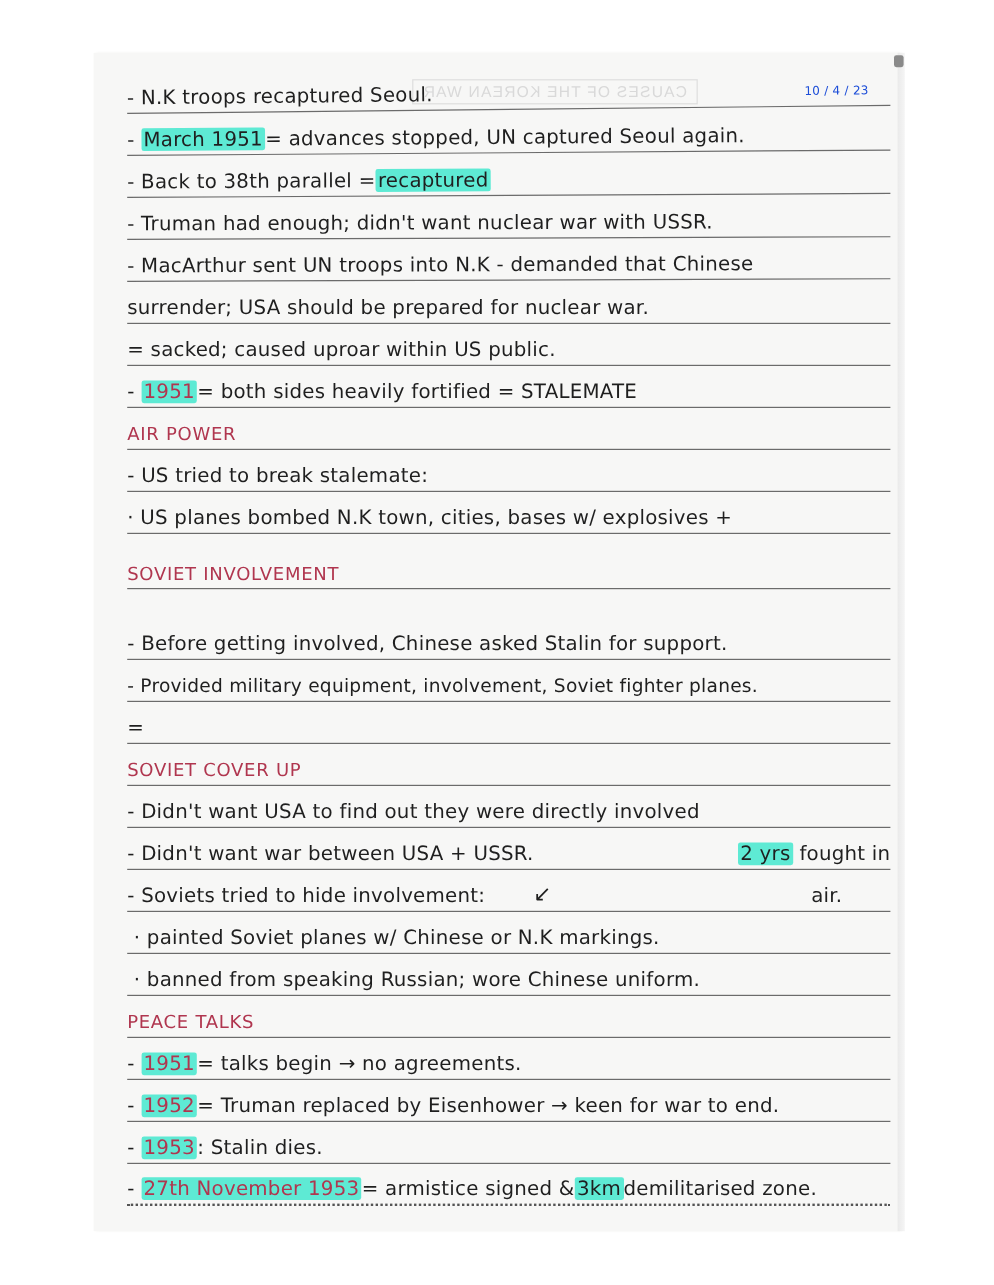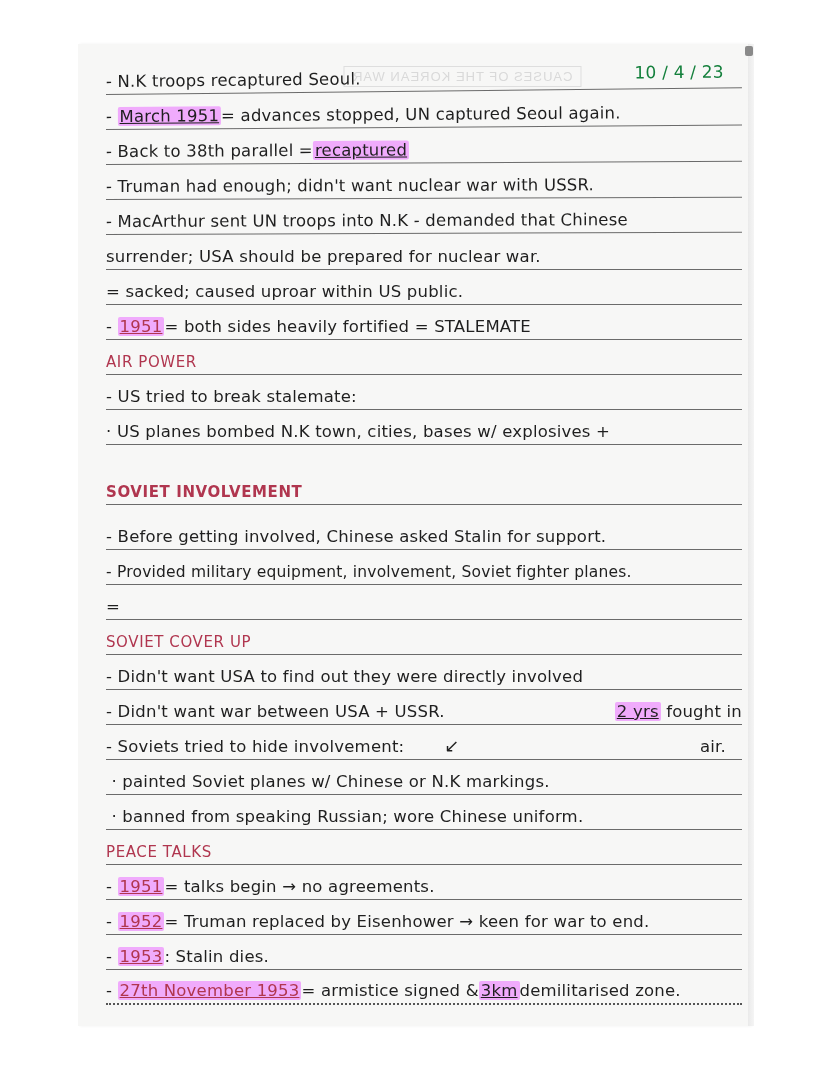--- a/index.html
+++ b/index.html
@@ -23,24 +23,24 @@
       position:absolute; left:28px; width:636px; height:33px;
       border-bottom:1.4px solid #6b6b6b;
       display:flex; align-items:flex-end;
       font-family:"DejaVu Sans", sans-serif;
       font-size:16.5px; color:#1f1f1f; letter-spacing:0.2px;
       white-space:nowrap; padding-bottom:3px; box-sizing:border-box;
       transform-origin:left bottom;
     }
     .line.dotted { border-bottom:2px dotted #555; }
     .heading { color:#b0364f; font-size:15px; letter-spacing:0.6px;text-align:center; }
-    .hl { background:#f0abfc; border-radius:2px; padding:0 2px;text-decoration:underline; }
+    .hl { background:#5eead4; border-radius:2px; padding:0 2px; }
     .pink { color:#b0364f; }
     .caps { letter-spacing:0.8px; font-size:15px; }
-    .date { position:absolute; right:18px; bottom:6px; font-size:17px; color:#15803d; }
+    .date { position:absolute; right:18px; bottom:6px; font-size:10px; color:#1d4ed8; }
     .note-right { margin-left:auto; }
   </style>
 </head>
 <body>
 
 <div class="page">
   <div class="page-edge"></div>
   <div class="corner"></div>
 
   <div class="ghost ghost-box" style="left:265px; top:22px;">CAUSES OF THE KOREAN WAR</div>
@@ -81,21 +81,21 @@
   <div class="line heading" style="top:298px;">
     <span>AIR POWER</span>
   </div>
   <div class="line" style="top:333px;">
     <span>-</span>&nbsp;<span>US tried to break stalemate:</span>
   </div>
   <div class="line" style="top:368px;">
     <span>·</span>&nbsp;<span>US planes bombed N.K town, cities, bases w/ explosives +</span>
   </div>
 
-  <div class="line heading" style="top:428px;font-weight:bold;">
+  <div class="line heading" style="top:414px;">
     <span>SOVIET INVOLVEMENT</span>
   </div>
   <div class="line" style="top:473px;">
     <span>-</span>&nbsp;<span>Before getting involved, Chinese asked Stalin for support.</span>
   </div>
   <div class="line" style="top:508px; font-size:15.5px;">
     <span>-</span>&nbsp;<span>Provided military equipment, involvement, Soviet fighter planes.</span>
   </div>
   <div class="line" style="top:543px;">
     <span>=</span>&nbsp;
@@ -107,21 +107,21 @@
   <div class="line" style="top:613px;">
     <span>-</span>&nbsp;<span>Didn't want USA to find out they were directly involved</span>
   </div>
   <div class="line" style="top:648px;">
     <span>-</span>&nbsp;<span>Didn't want war between USA + USSR.</span>
     <span class="note-right"><span class="hl">2 yrs</span><span> fought in</span></span>
   </div>
   <div class="line" style="top:683px;">
     <span>-</span>&nbsp;<span>Soviets tried to hide involvement:</span>
     <span style="margin-left:40px; font-size:18px;">↙</span>
-    <span class="note-right" style="margin-right:16px;">air.</span>
+    <span class="note-right" style="margin-right:40px;">air.</span>
   </div>
   <div class="line" style="top:718px;">
     &nbsp;<span>·</span>&nbsp;<span>painted Soviet planes w/ Chinese or N.K markings.</span>
   </div>
   <div class="line" style="top:753px;">
     &nbsp;<span>·</span>&nbsp;<span>banned from speaking Russian; wore Chinese uniform.</span>
   </div>
 
   <div class="line heading" style="top:788px;">
     <span>PEACE TALKS</span>

